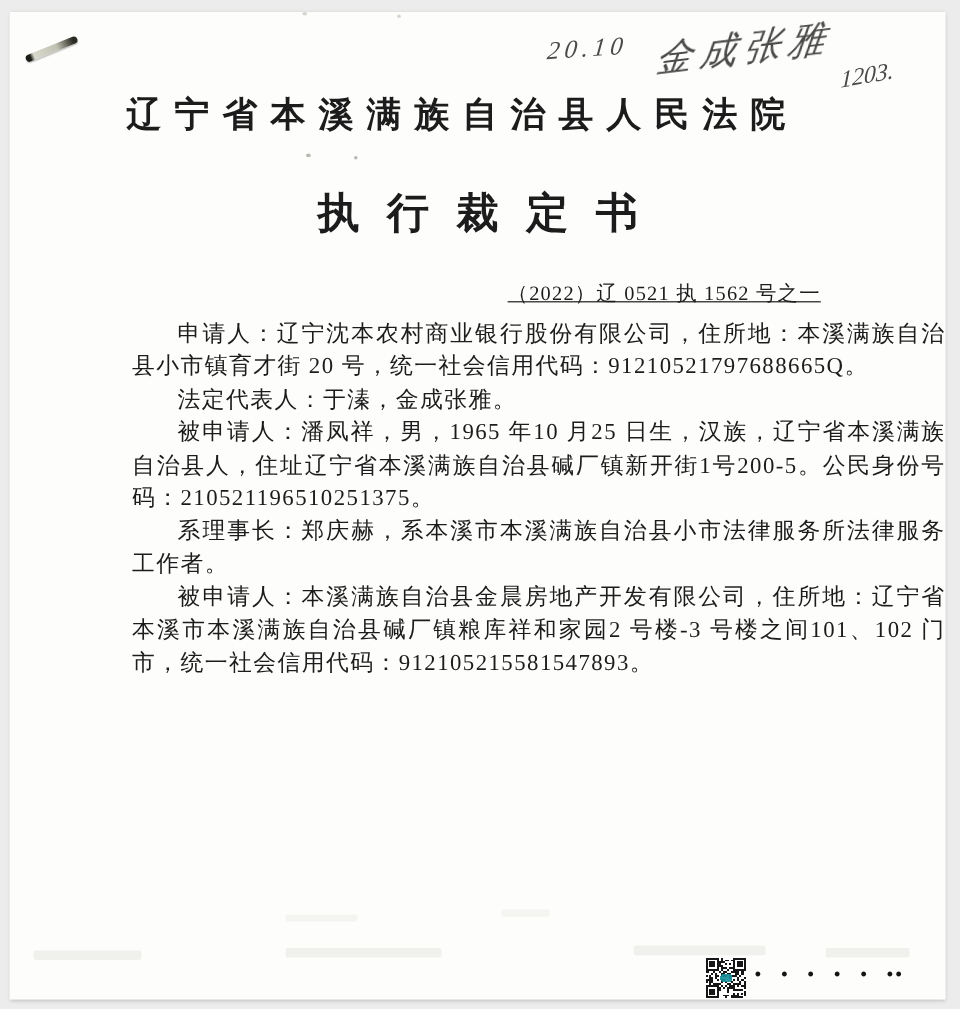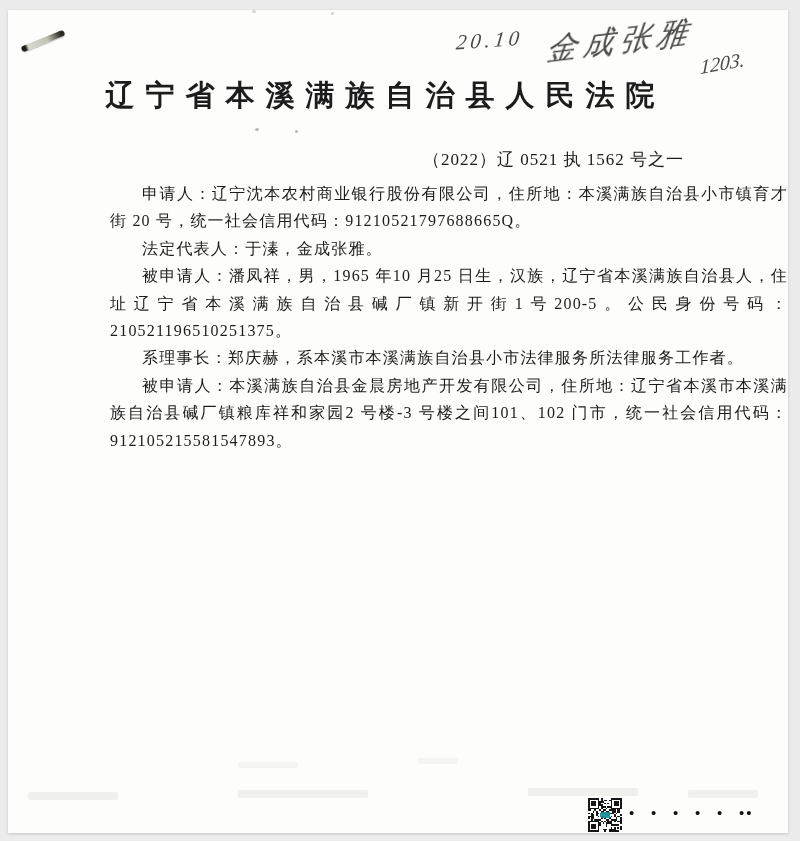--- a/index.html
+++ b/index.html
@@ -94,26 +94,27 @@
     text-indent: 23px;
     white-space: nowrap;
   }
 
   .case-number {
     margin-top: 32px;
     text-align: right;
     padding-right: 104px;
     font-size: 17px;
     letter-spacing: 1px;
+    text-decoration: underline;
   }
 
   .body-text {
     margin-top: 9px;
     padding-left: 102px;
-    font-size: 16px;
+    font-size: 19px;
     line-height: 27.4px;
     text-align: justify;
     letter-spacing: 1.2px;
   }
   .body-text p {
     text-indent: 2em;
   }
 
   
   .artifact { position: absolute; background: #b9b9b4; border-radius: 50%; }
@@ -162,20 +163,21 @@
     <div class="artifact a4"></div>
 
     <div class="handwriting">
       <span class="hw-date">20.10</span>
       <span class="hw-name">金成张雅</span>
       <span class="hw-number">1203.</span>
     </div>
 
     <h1 class="court-name">辽宁省本溪满族自治县人民法院</h1>
 
+    <h2 class="doc-title">执行裁定书</h2>
 
     <div class="case-number">（2022）辽 0521 执 1562 号之一</div>
 
     <div class="body-text">
       <p>申请人：辽宁沈本农村商业银行股份有限公司，住所地：本溪满族自治县小市镇育才街 20 号，统一社会信用代码：91210521797688665Q。</p>
       <p>法定代表人：于溱，金成张雅。</p>
       <p>被申请人：潘凤祥，男，1965 年10 月25 日生，汉族，辽宁省本溪满族自治县人，住址辽宁省本溪满族自治县碱厂镇新开街1号200-5。公民身份号码：210521196510251375。</p>
       <p>系理事长：郑庆赫，系本溪市本溪满族自治县小市法律服务所法律服务工作者。</p>
       <p>被申请人：本溪满族自治县金晨房地产开发有限公司，住所地：辽宁省本溪市本溪满族自治县碱厂镇粮库祥和家园2 号楼-3 号楼之间101、102 门市，统一社会信用代码：912105215581547893。</p>
     </div>

